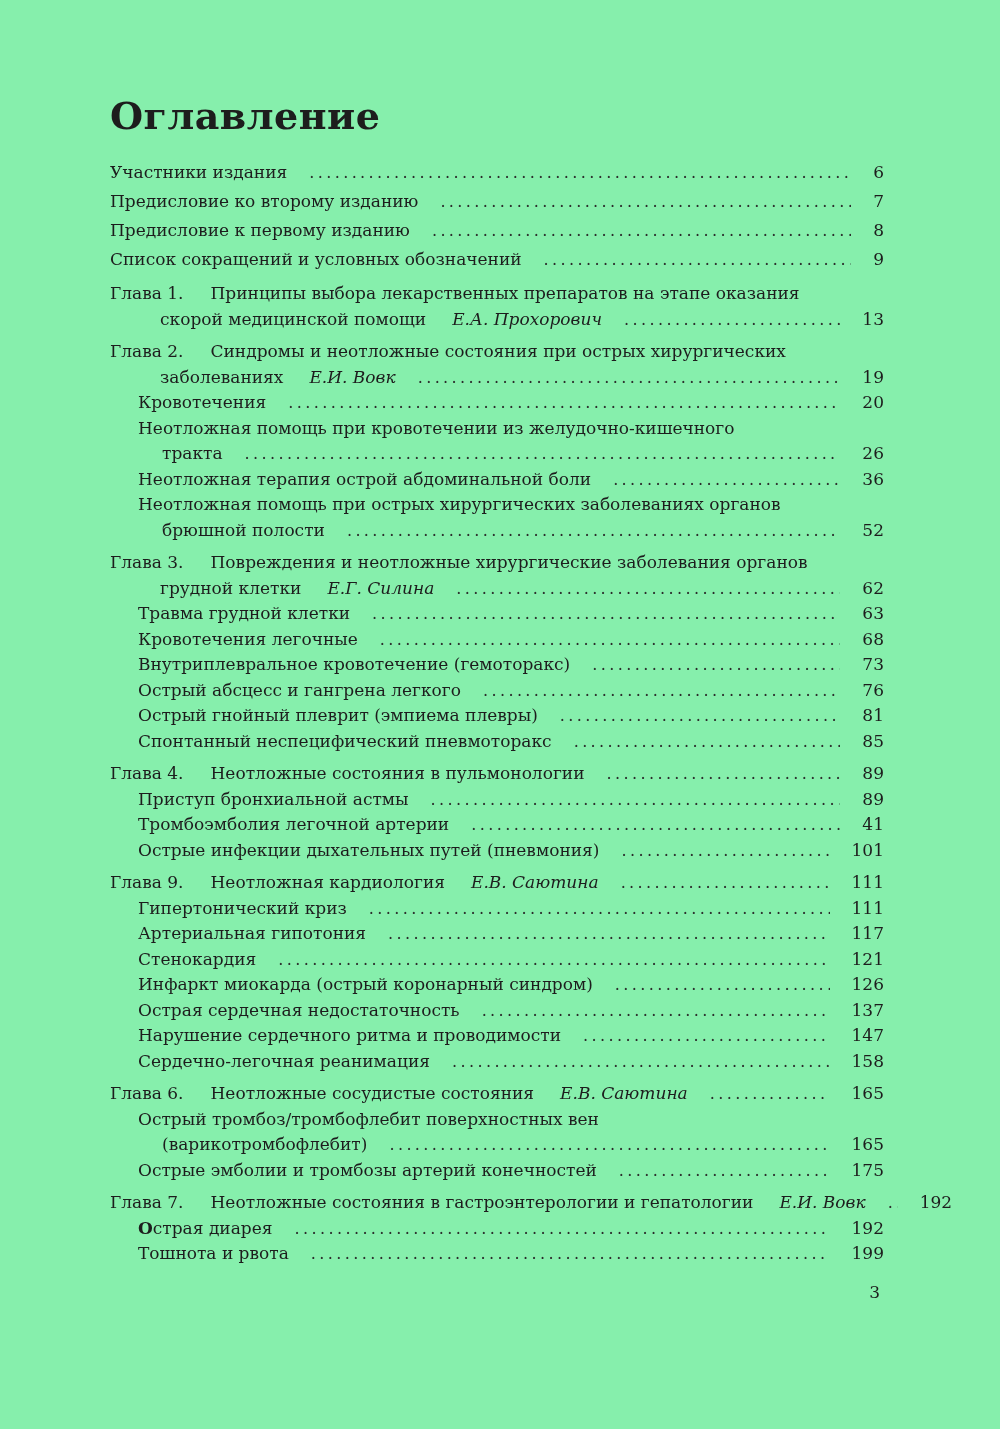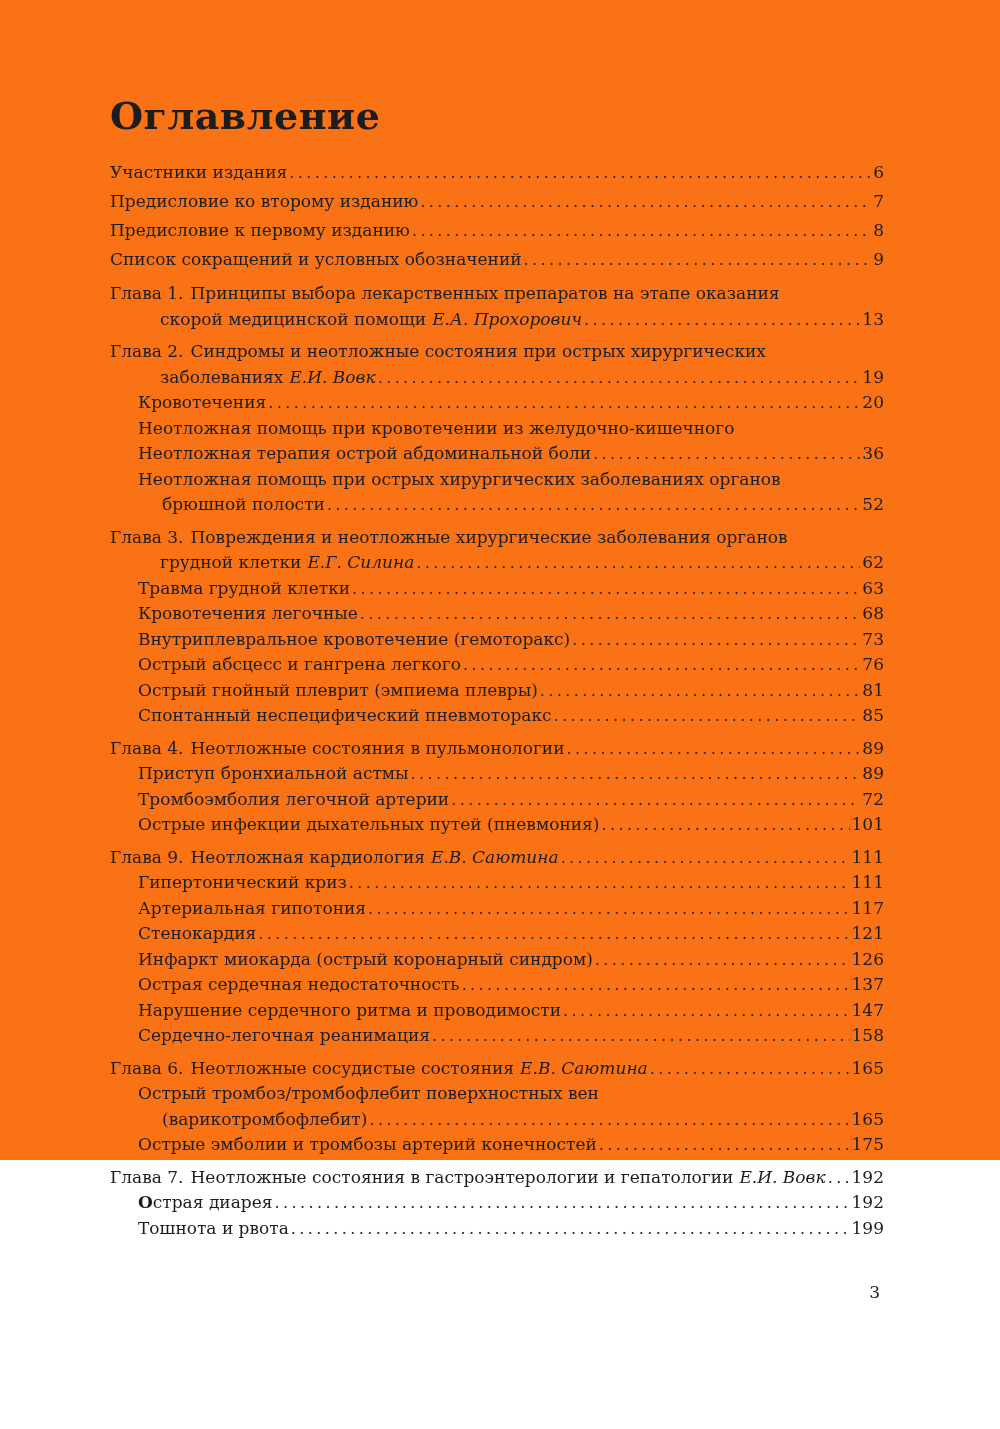--- a/index.html
+++ b/index.html
@@ -8,37 +8,38 @@
   body {
     width: 1000px;
     height: 1429px;
     overflow: hidden;
     font-family: "DejaVu Serif", "Liberation Serif", serif;
     color: #1d1d1d;
   }
   .page {
     position: relative;
     width: 1000px;
-    height: 1160px;
-    background: #f97316;
+    height: 1429px;
+    background: #86efac;
     padding: 96px 116px 15px 110px;
     font-size: 17px;
   }
   h1.doc-title {
     font-size: 38px;
     line-height: 40px;
     font-weight: bold;
     letter-spacing: 0.5px;
     margin: 0 0 22px 0;
   }
   .front { margin-bottom: 2px; }
   .row {
     display: flex;
     align-items: baseline;
     line-height: 25.5px;
+    gap: 20px;
   }
   .front .row { line-height: 29px; }
   .row > span { white-space: nowrap; }
   .chapter { margin-top: 7px; }
   .b { font-weight: normal; }
   .i { font-style: italic; }
   .lbl { margin-right: 7px; }
   .au { margin-left: 6px; }
   .r-ch-cont { margin-left: 50px; }
   .r-sub-first { margin-left: 28px; }
@@ -116,20 +117,25 @@
           <span class="pg">19</span>
         </div>
         <div class="row r-sub-first">
           <span>Кровотечения</span>
           <span class="leader"></span>
           <span class="pg">20</span>
         </div>
         <div class="row r-sub-first">
           <span>Неотложная помощь при кровотечении из желудочно-кишечного</span>
         </div>
+        <div class="row r-sub-cont">
+          <span>тракта</span>
+          <span class="leader"></span>
+          <span class="pg">26</span>
+        </div>
         <div class="row r-sub-first">
           <span>Неотложная терапия острой абдоминальной боли</span>
           <span class="leader"></span>
           <span class="pg">36</span>
         </div>
         <div class="row r-sub-first">
           <span>Неотложная помощь при острых хирургических заболеваниях органов</span>
         </div>
         <div class="row r-sub-cont">
           <span>брюшной полости</span>
@@ -187,21 +193,21 @@
           <span class="pg">89</span>
         </div>
         <div class="row r-sub-first">
           <span>Приступ бронхиальной астмы</span>
           <span class="leader"></span>
           <span class="pg">89</span>
         </div>
         <div class="row r-sub-first">
           <span>Тромбоэмболия легочной артерии</span>
           <span class="leader"></span>
-          <span class="pg">72</span>
+          <span class="pg">41</span>
         </div>
         <div class="row r-sub-first">
           <span>Острые инфекции дыхательных путей (пневмония)</span>
           <span class="leader"></span>
           <span class="pg">101</span>
         </div>
       </div>
       <div class="chapter">
         <div class="row r-ch-first">
           <span class="b lbl">Глава 9.</span>

